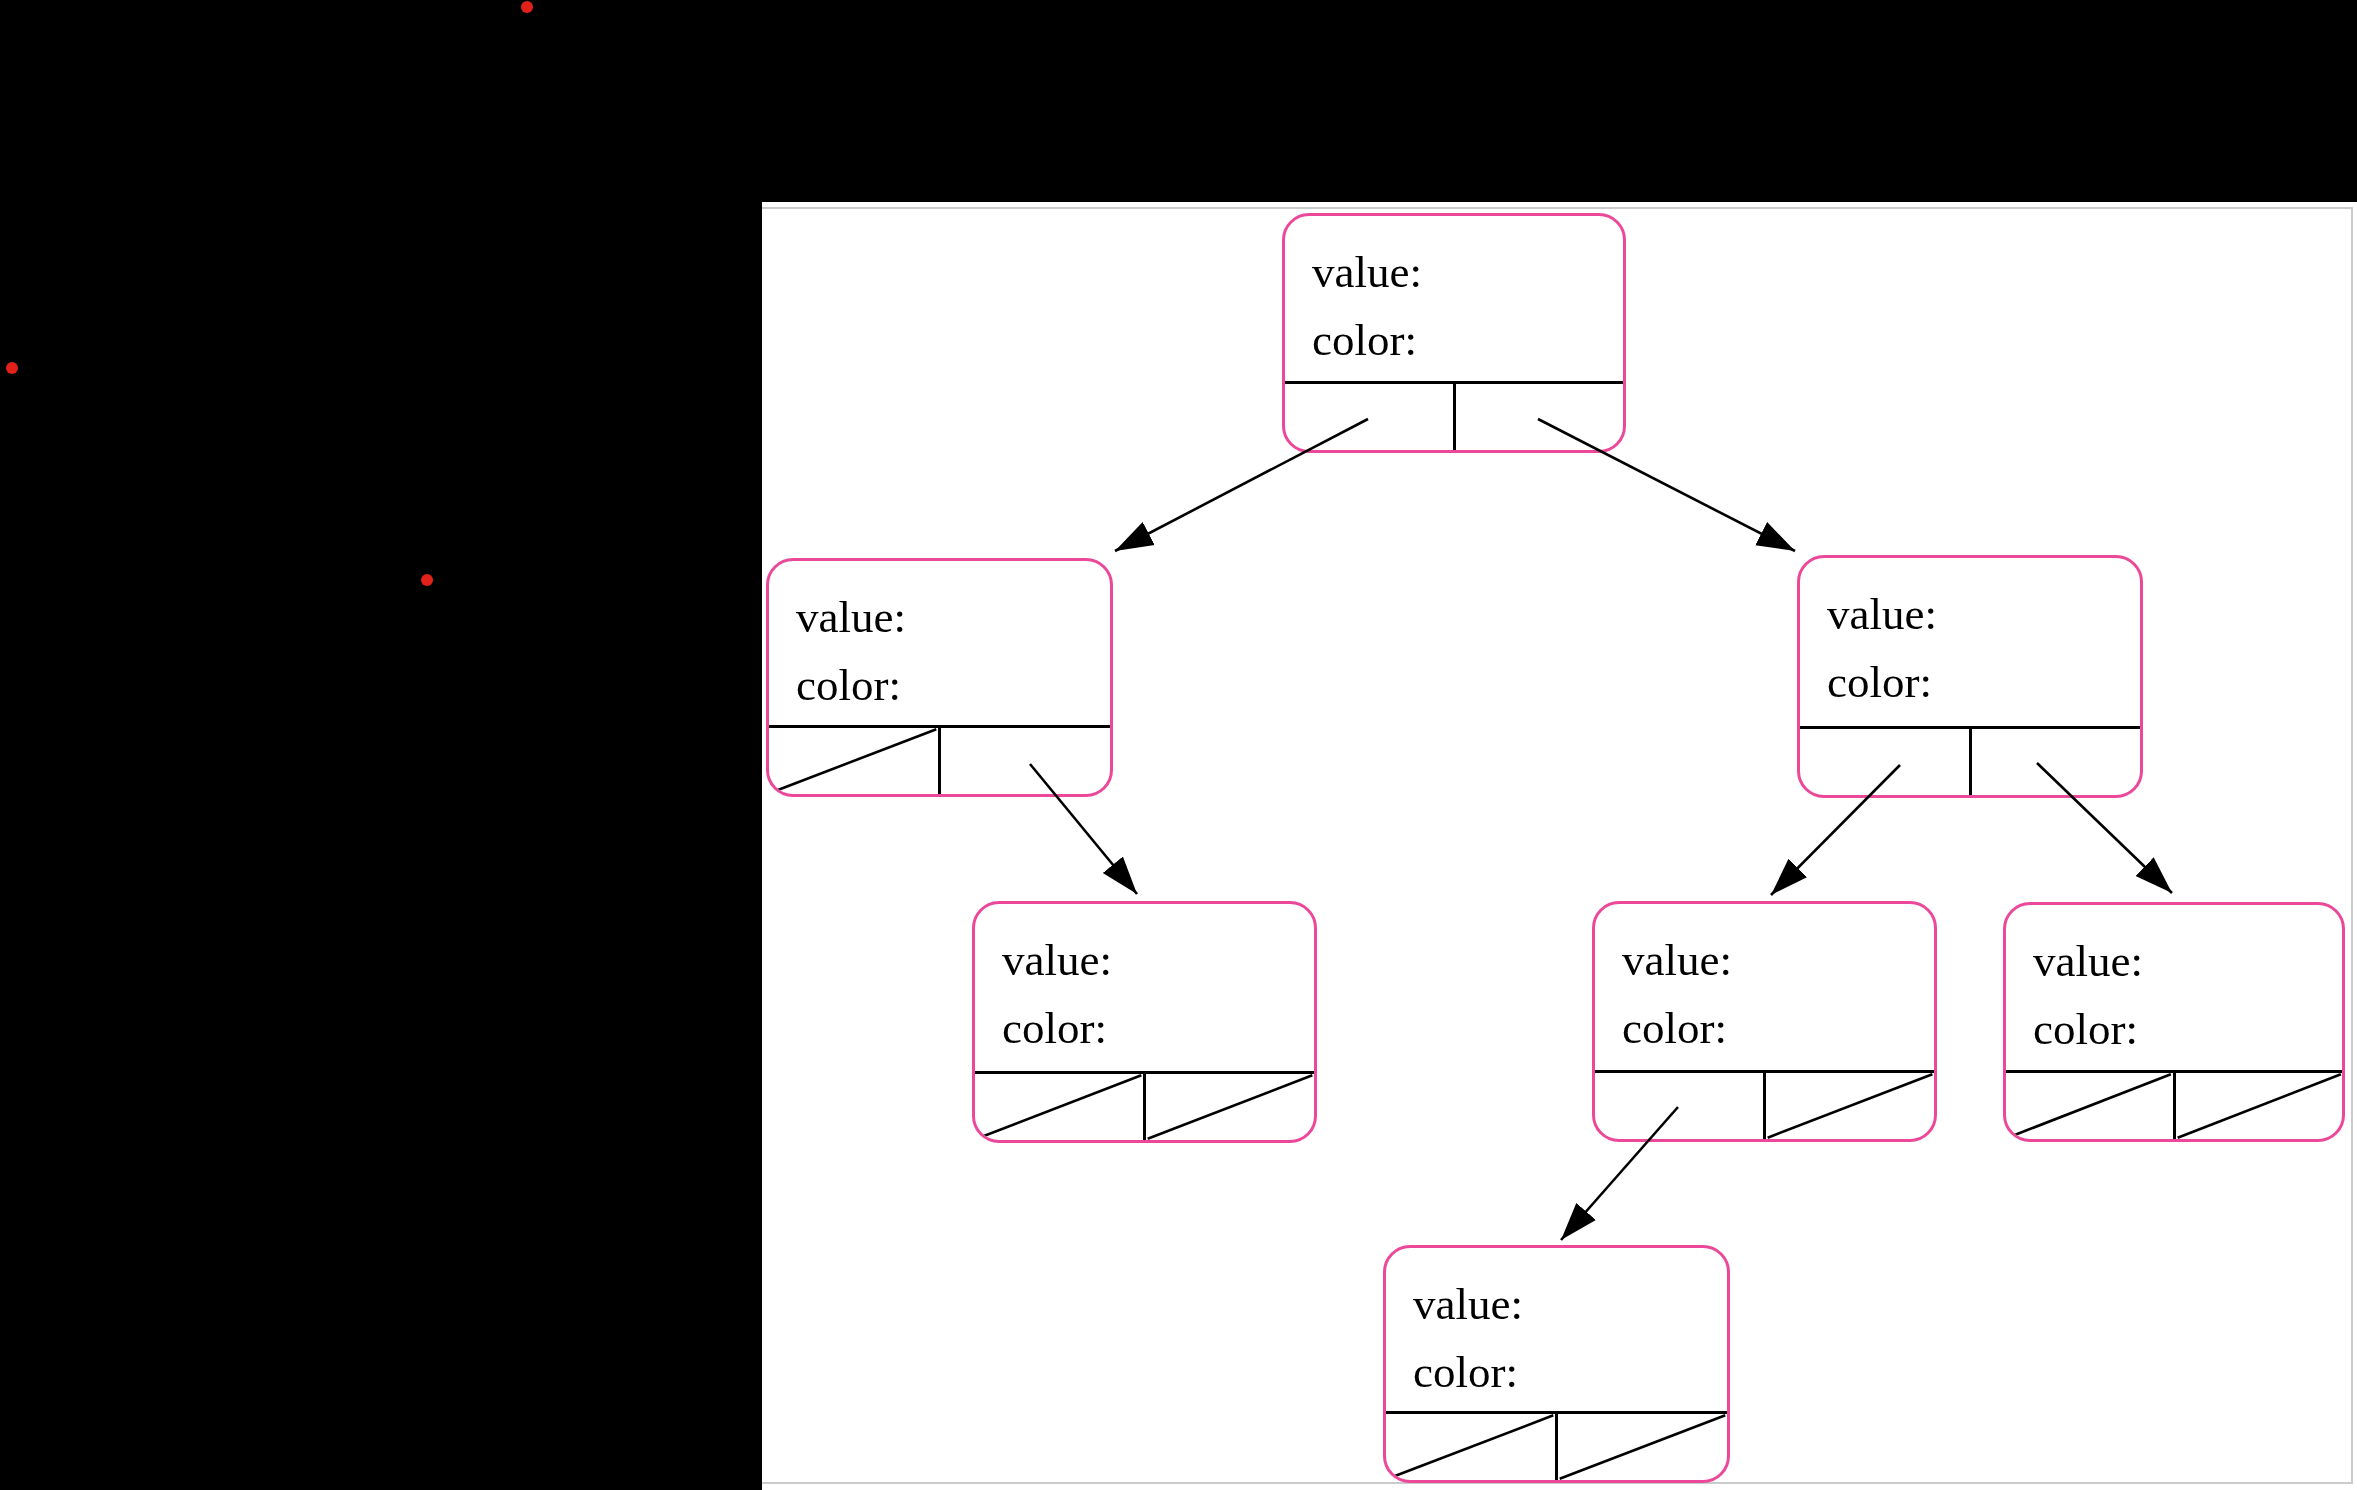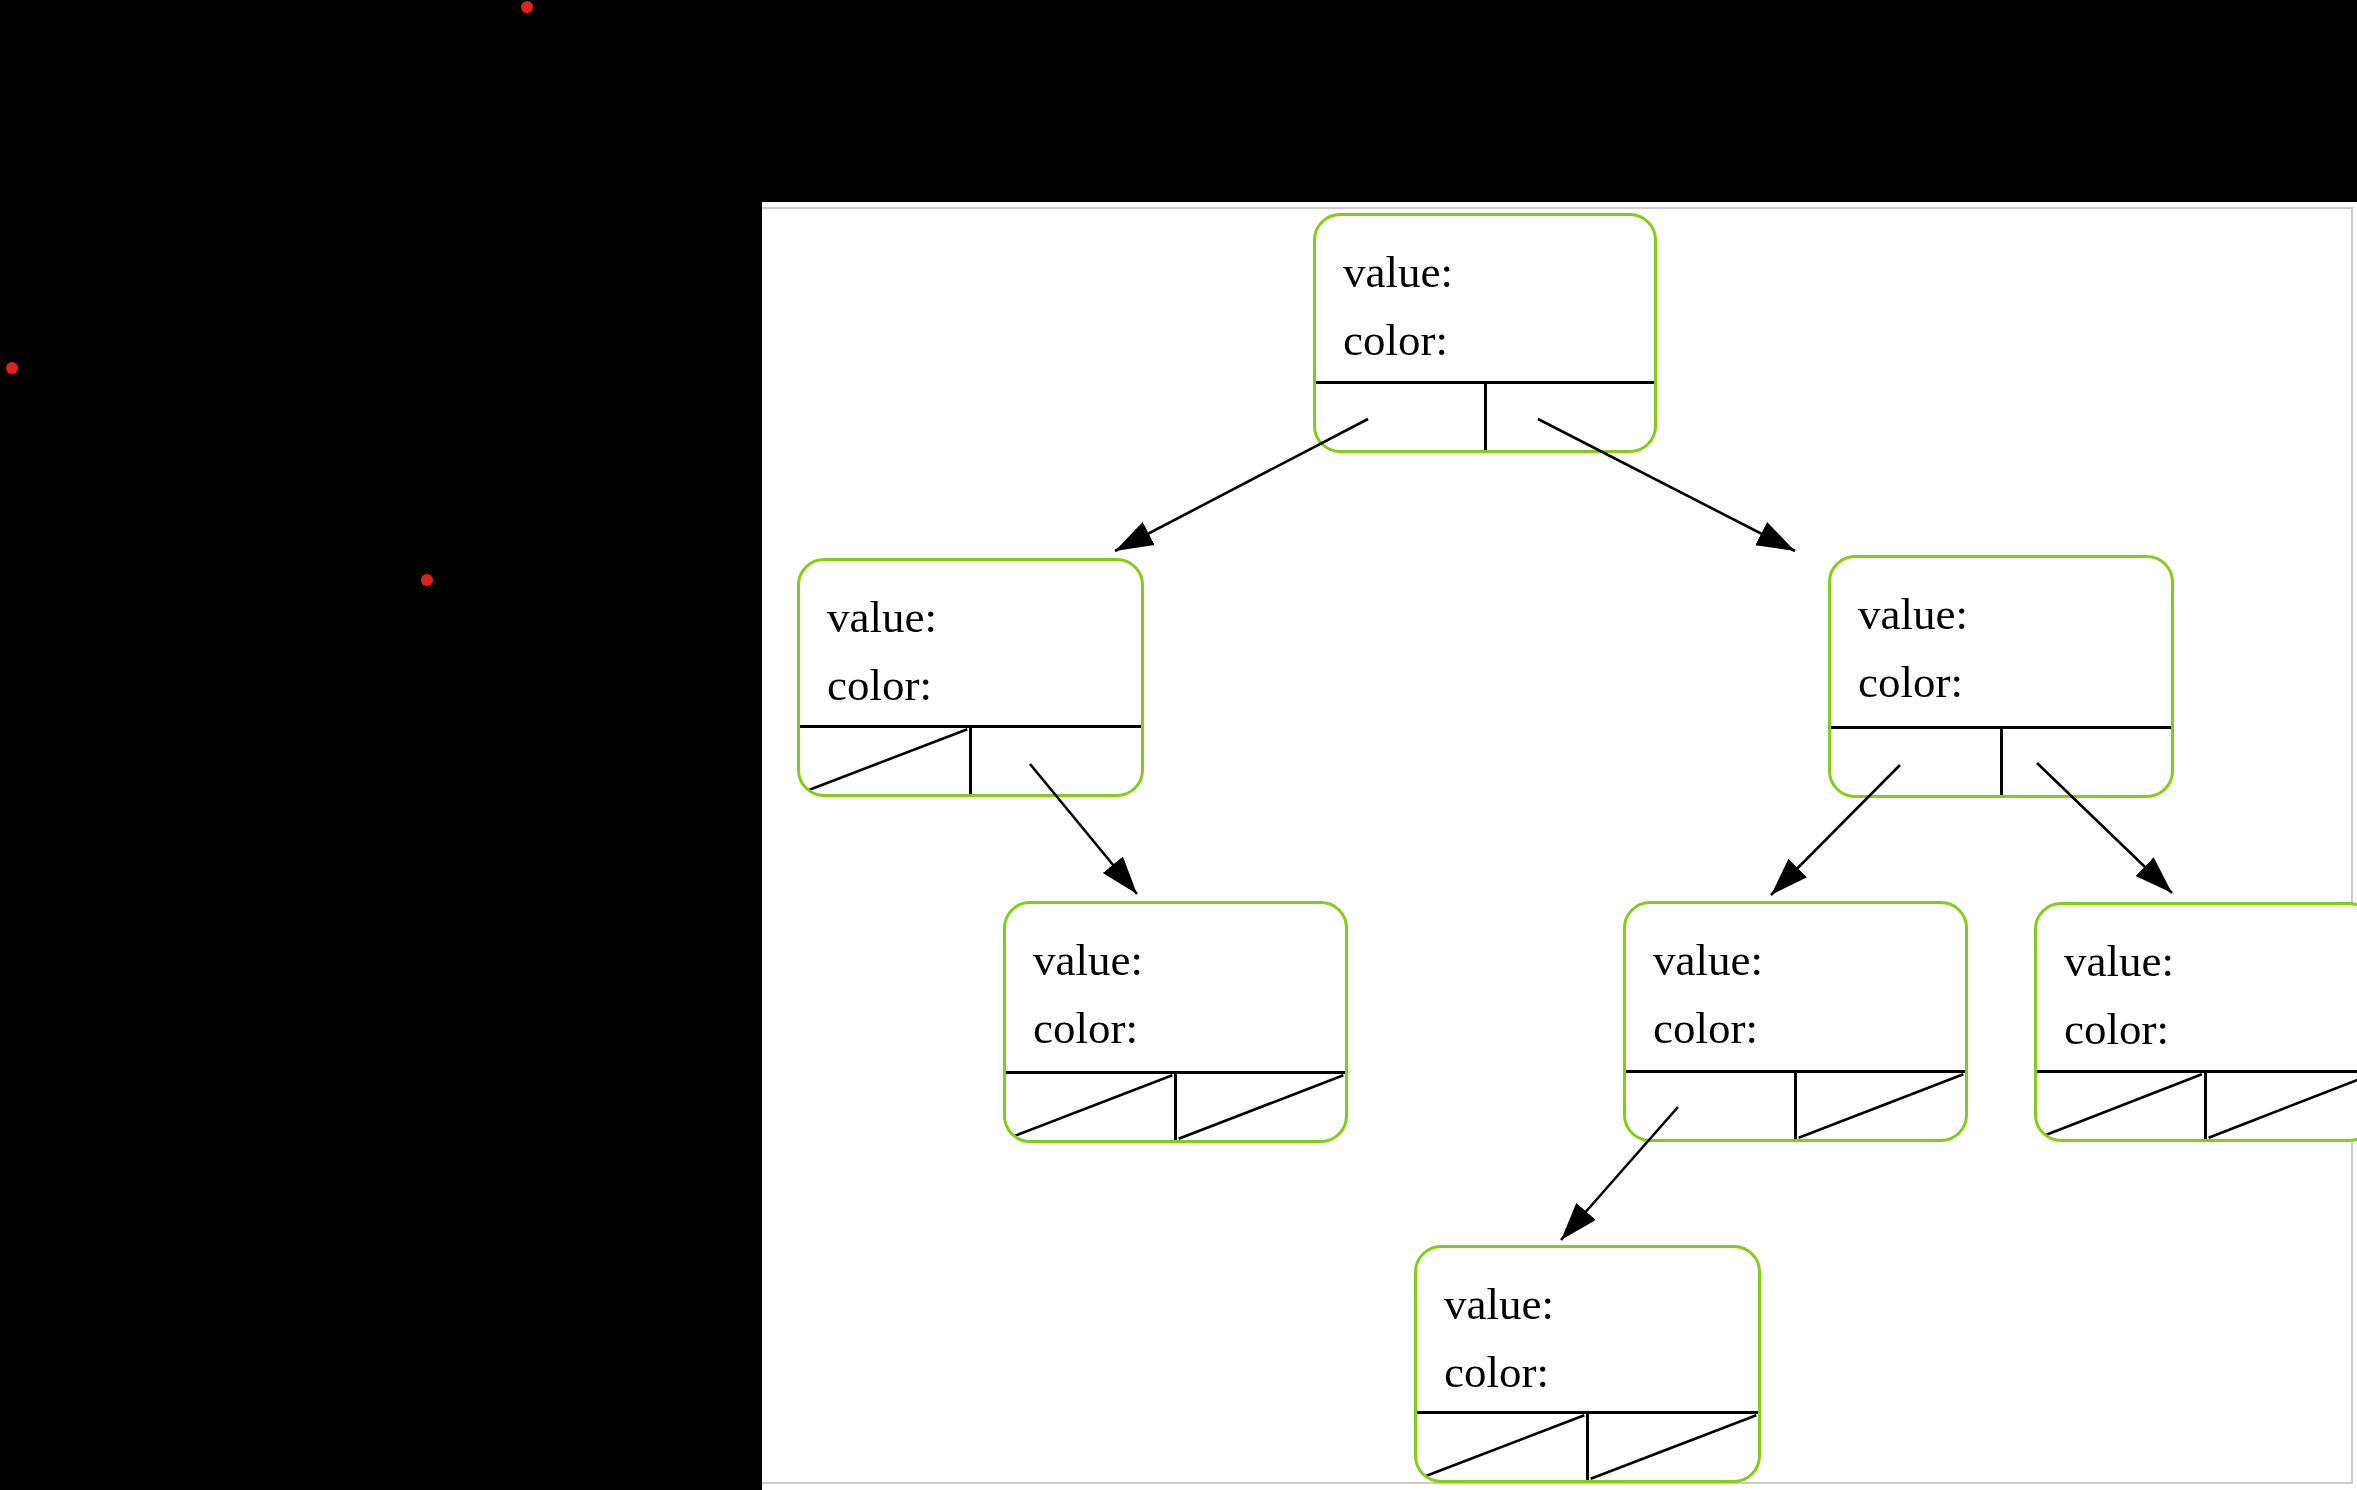--- a/index.html
+++ b/index.html
@@ -19,26 +19,25 @@
   .panel-frame {
     position: absolute;
     left: 762px; top: 207px;
     width: 1591px; height: 1277px;
     border: 2px solid #cbcbcb;
     border-left: none;
   }
   .node {
     position: absolute;
     background: #ffffff;
-    border: 3px solid #84cc16;
+    border: 3px solid #ec4899;
     border-radius: 27px;
     display: flex;
     flex-direction: column;
     overflow: hidden;
-    margin-left: 31px;
   }
   .node-text {
     flex: 1;
     padding: 22px 0 0 27px;
     font-size: 45px;
     line-height: 68px;
     color: #000000;
     white-space: pre;
   }
   .ptr-row {

